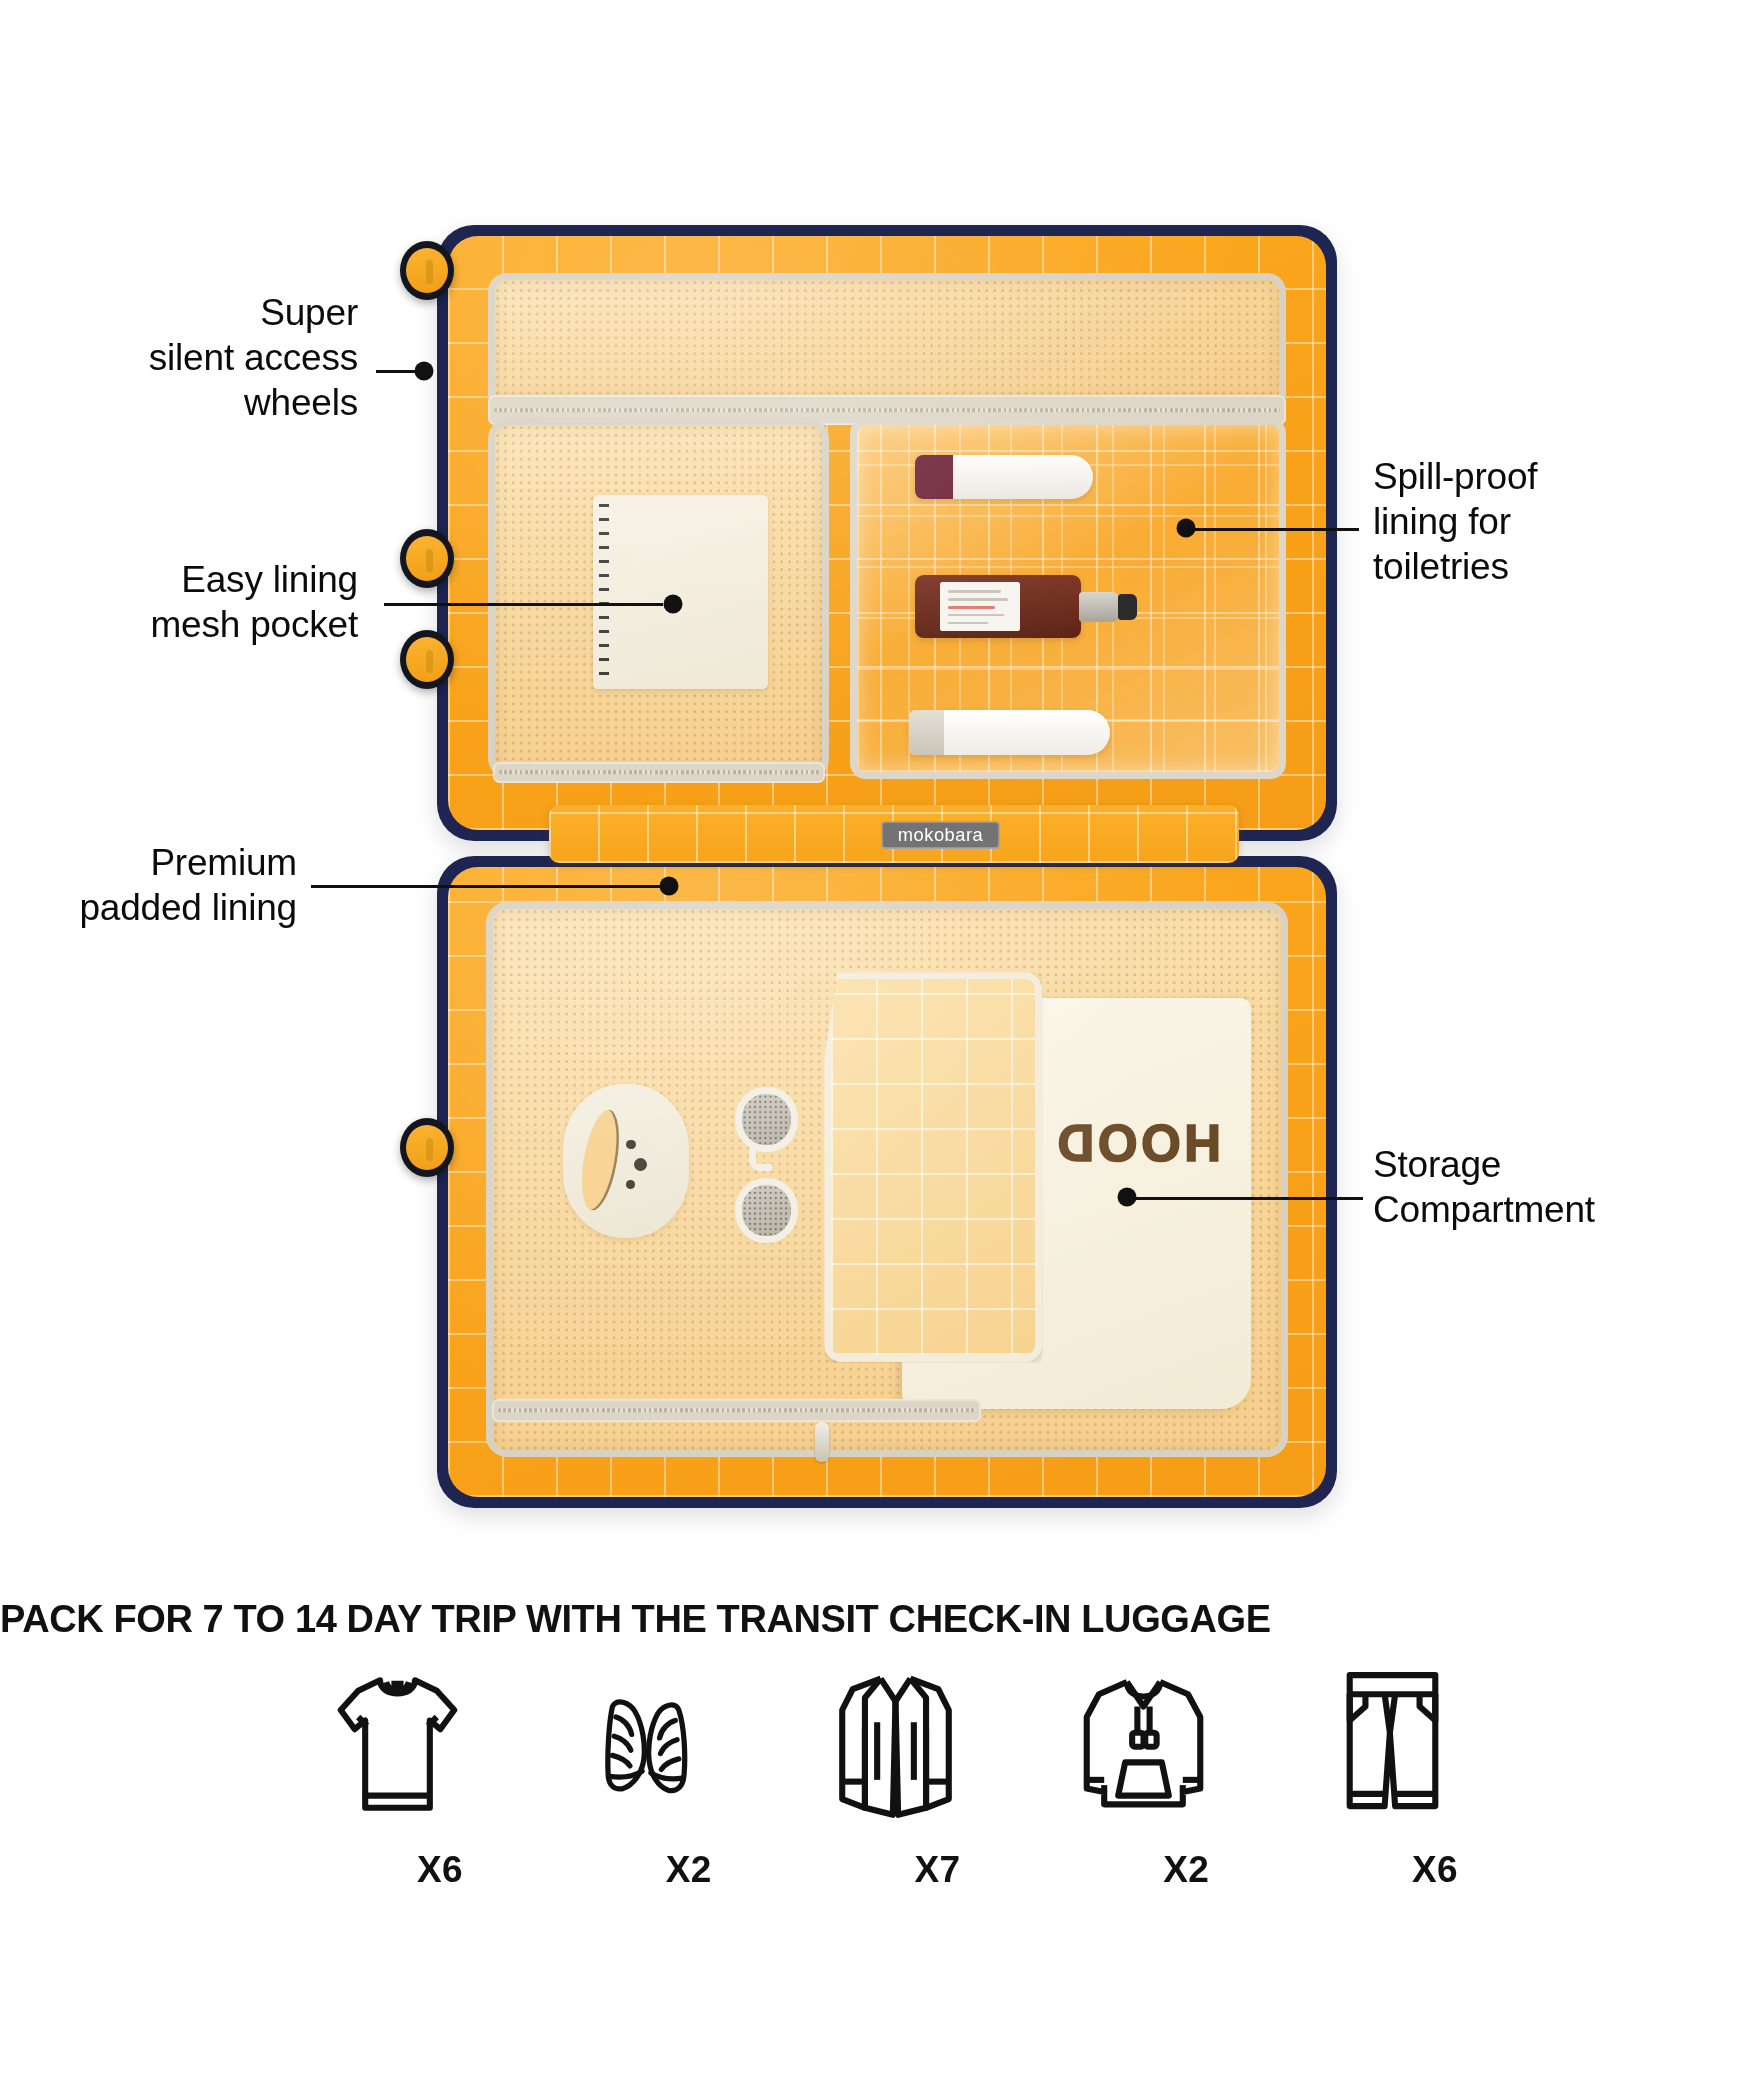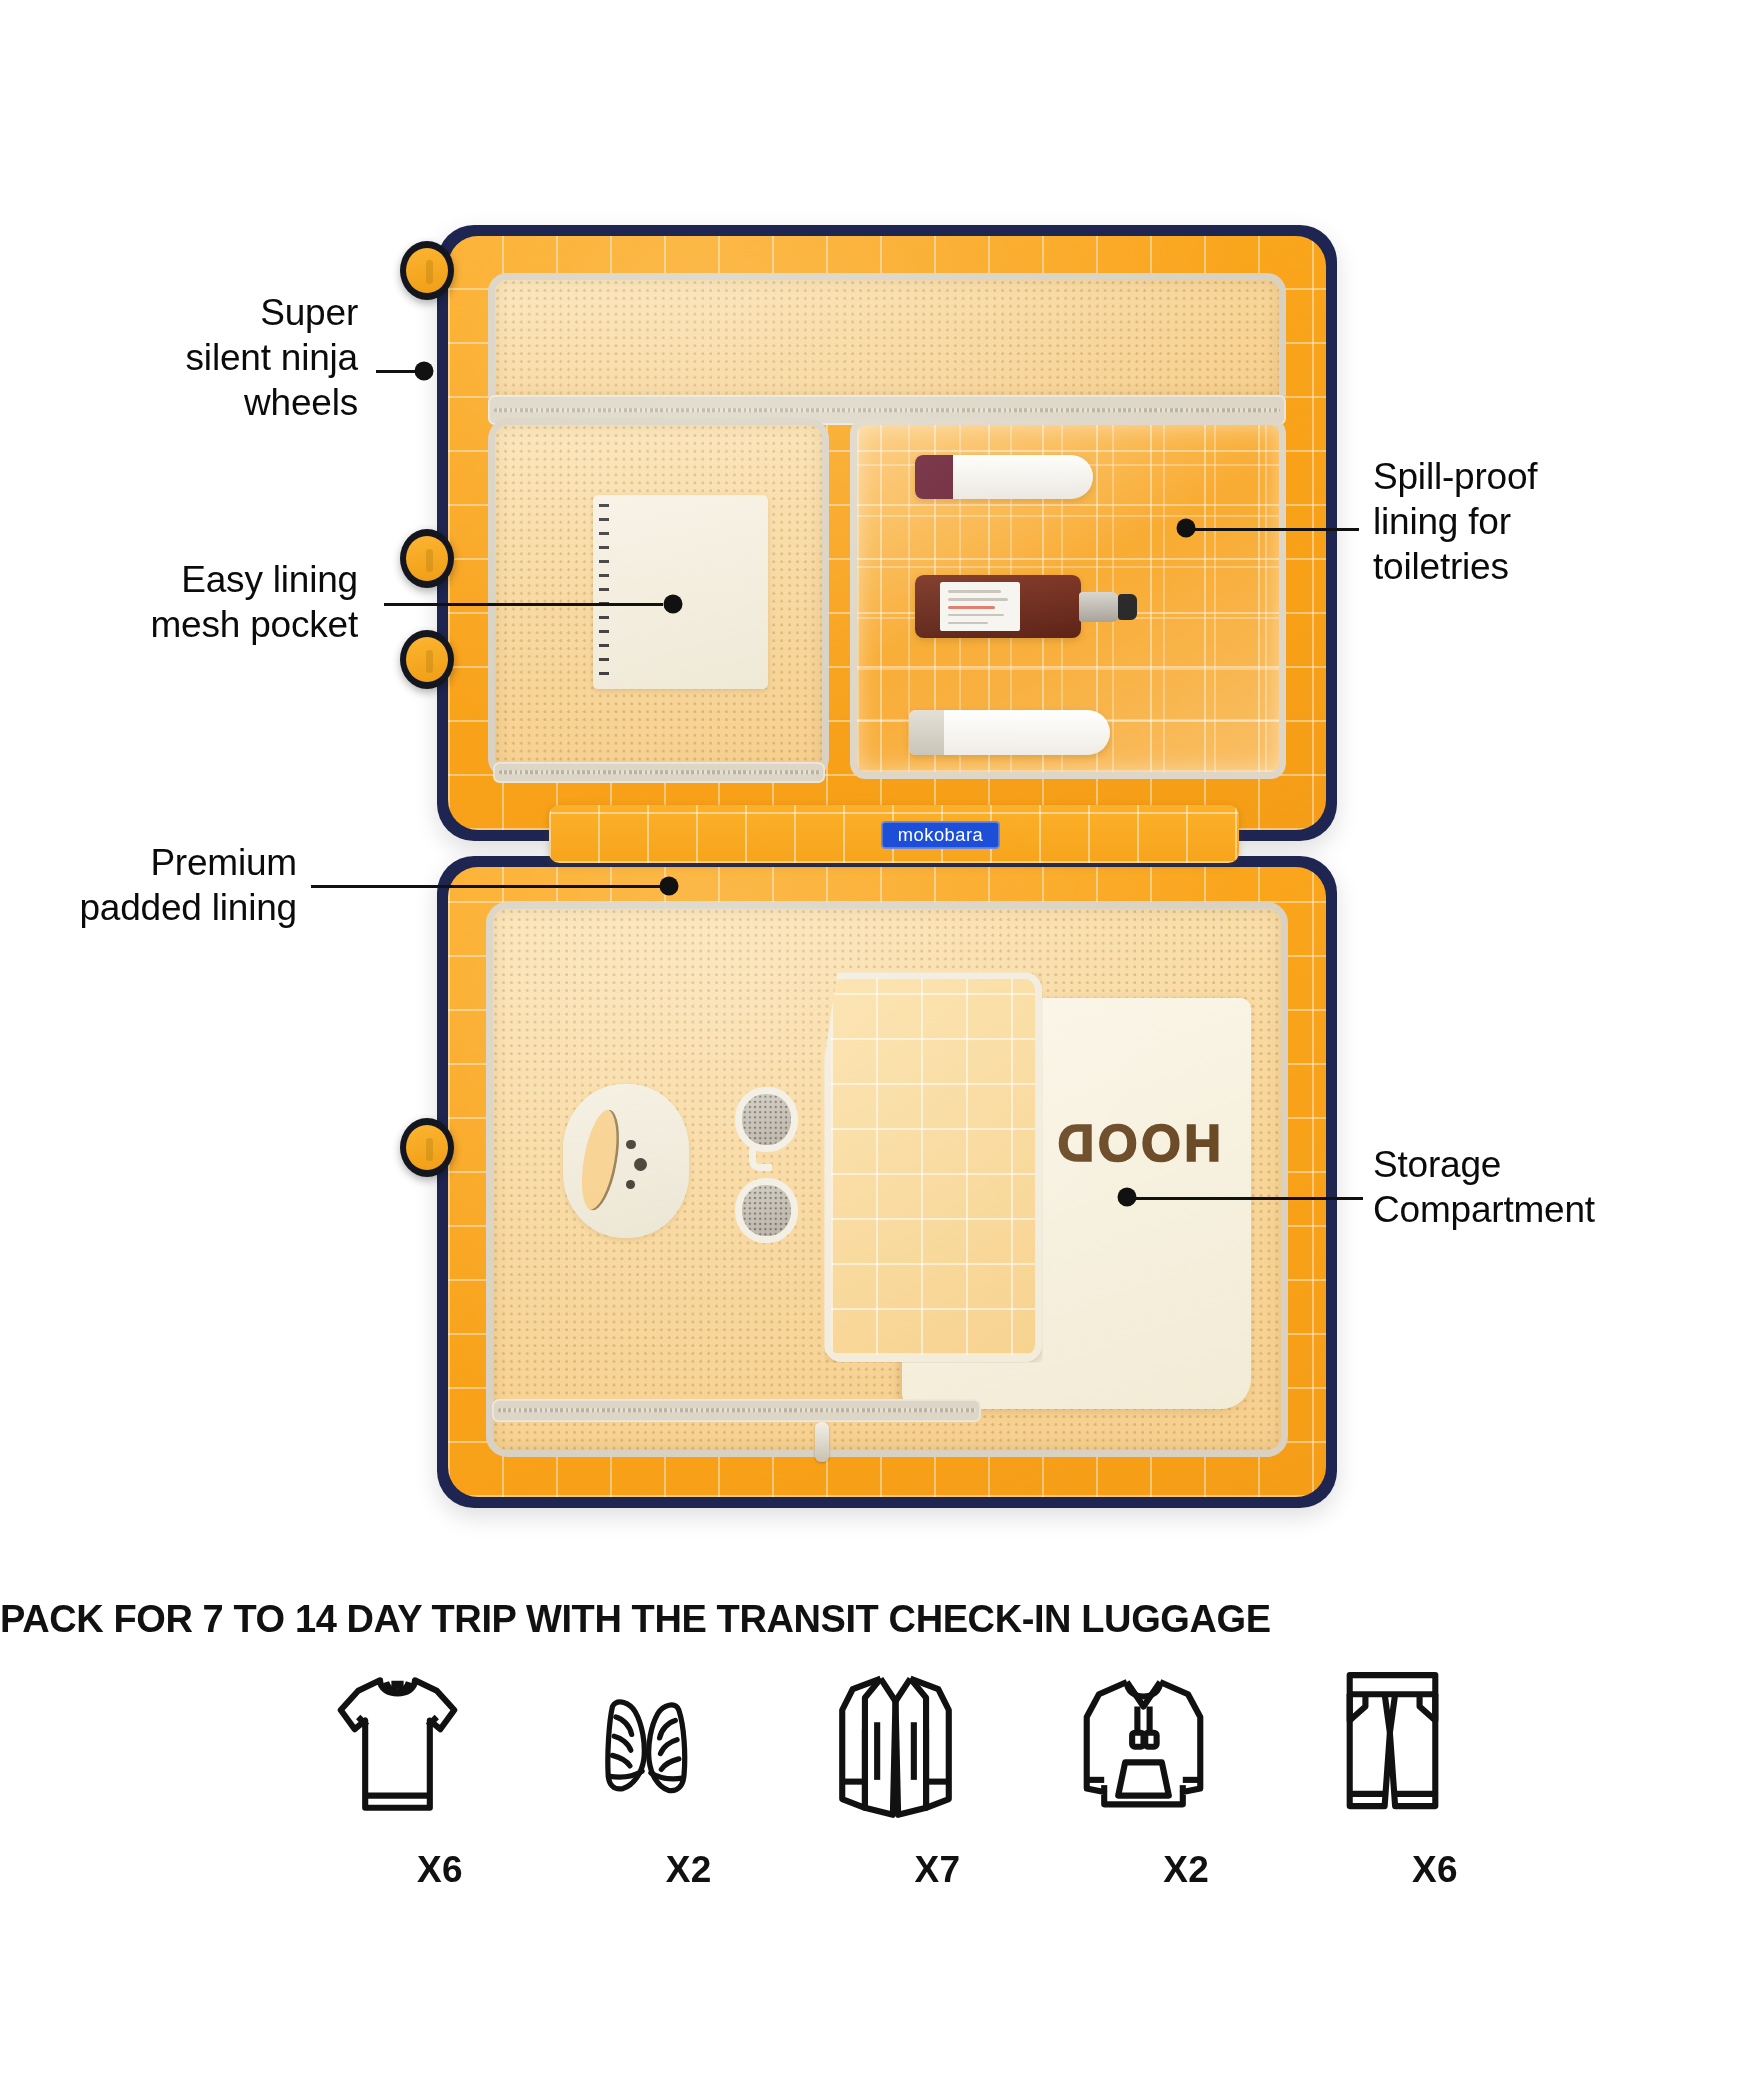--- a/index.html
+++ b/index.html
@@ -116,21 +116,21 @@
     clip-path: polygon(6% 0%, 100% 0%, 100% 100%, 0% 100%, 0% 22%);
     border-radius: 17.5px; box-shadow: 1.7px 2.6px 7px rgba(140,105,45,.22); }
 
   
   .brand-bar { position:absolute; border-radius: 10.5px;
     background:
       repeating-linear-gradient(0deg, rgba(255,255,255,.45) 0 1.7px, rgba(0,0,0,0) 1.7px 49px),
       repeating-linear-gradient(90deg, rgba(255,255,255,.45) 0 1.7px, rgba(0,0,0,0) 1.7px 49px),
       linear-gradient(180deg,#fcb02a,#f7a41c);
     box-shadow: 0 2.6px 7px rgba(120,80,10,.25); }
-  .brand-tag { position:absolute; background:#1d4ed8; border-radius: 4.4px;
+  .brand-tag { position:absolute; background:#737373; border-radius: 4.4px;
     color:#ffffff; font-size: 18.3px; letter-spacing:0.5px; display:flex;
     align-items:center; justify-content:center;
     box-shadow: inset 0 0 0 1.7px rgba(255,255,255,.35); }
 
   
   .wheel { position:absolute; width: 54px; height: 59px; border-radius: 50%;
     background:#14161f; box-shadow: 0 3.5px 8.7px rgba(0,0,0,.3); }
   .wheel .hub { position:absolute; left:6.1px; top:7px; right:6.1px; bottom:7px; border-radius:50%;
     background: linear-gradient(170deg,#fcb430,#f09e16); }
   .wheel .hub::after{ content:""; position:absolute; left:48%; top:28%; width:7px; height:52%;
@@ -225,21 +225,21 @@
       </div>
     <div class="wheel" style="left:-37px; top:405px;">
       <div class="hub"></div>
       </div>
     <div class="wheel" style="left:-37px; top:893px;">
       <div class="hub"></div>
       </div>
   </div>
 
   <div class="callout left" style="right:1389px; top:290px; width:314px;">Super
-silent ninja
+silent access
 wheels</div>
   <div class="leader" style="left:376px; top:370px; width:42px;"></div>
   <div class="leader-dot" style="left:424px; top:371px;"></div>
 
   <div class="callout left" style="right:1389px; top:557px; width:314px;">Easy lining
 mesh pocket</div>
   <div class="leader" style="left:384px; top:603px; width:279px;"></div>
   <div class="leader-dot" style="left:673px; top:604px;"></div>
 
   <div class="callout left" style="right:1450px; top:840px; width:332px;">Premium

